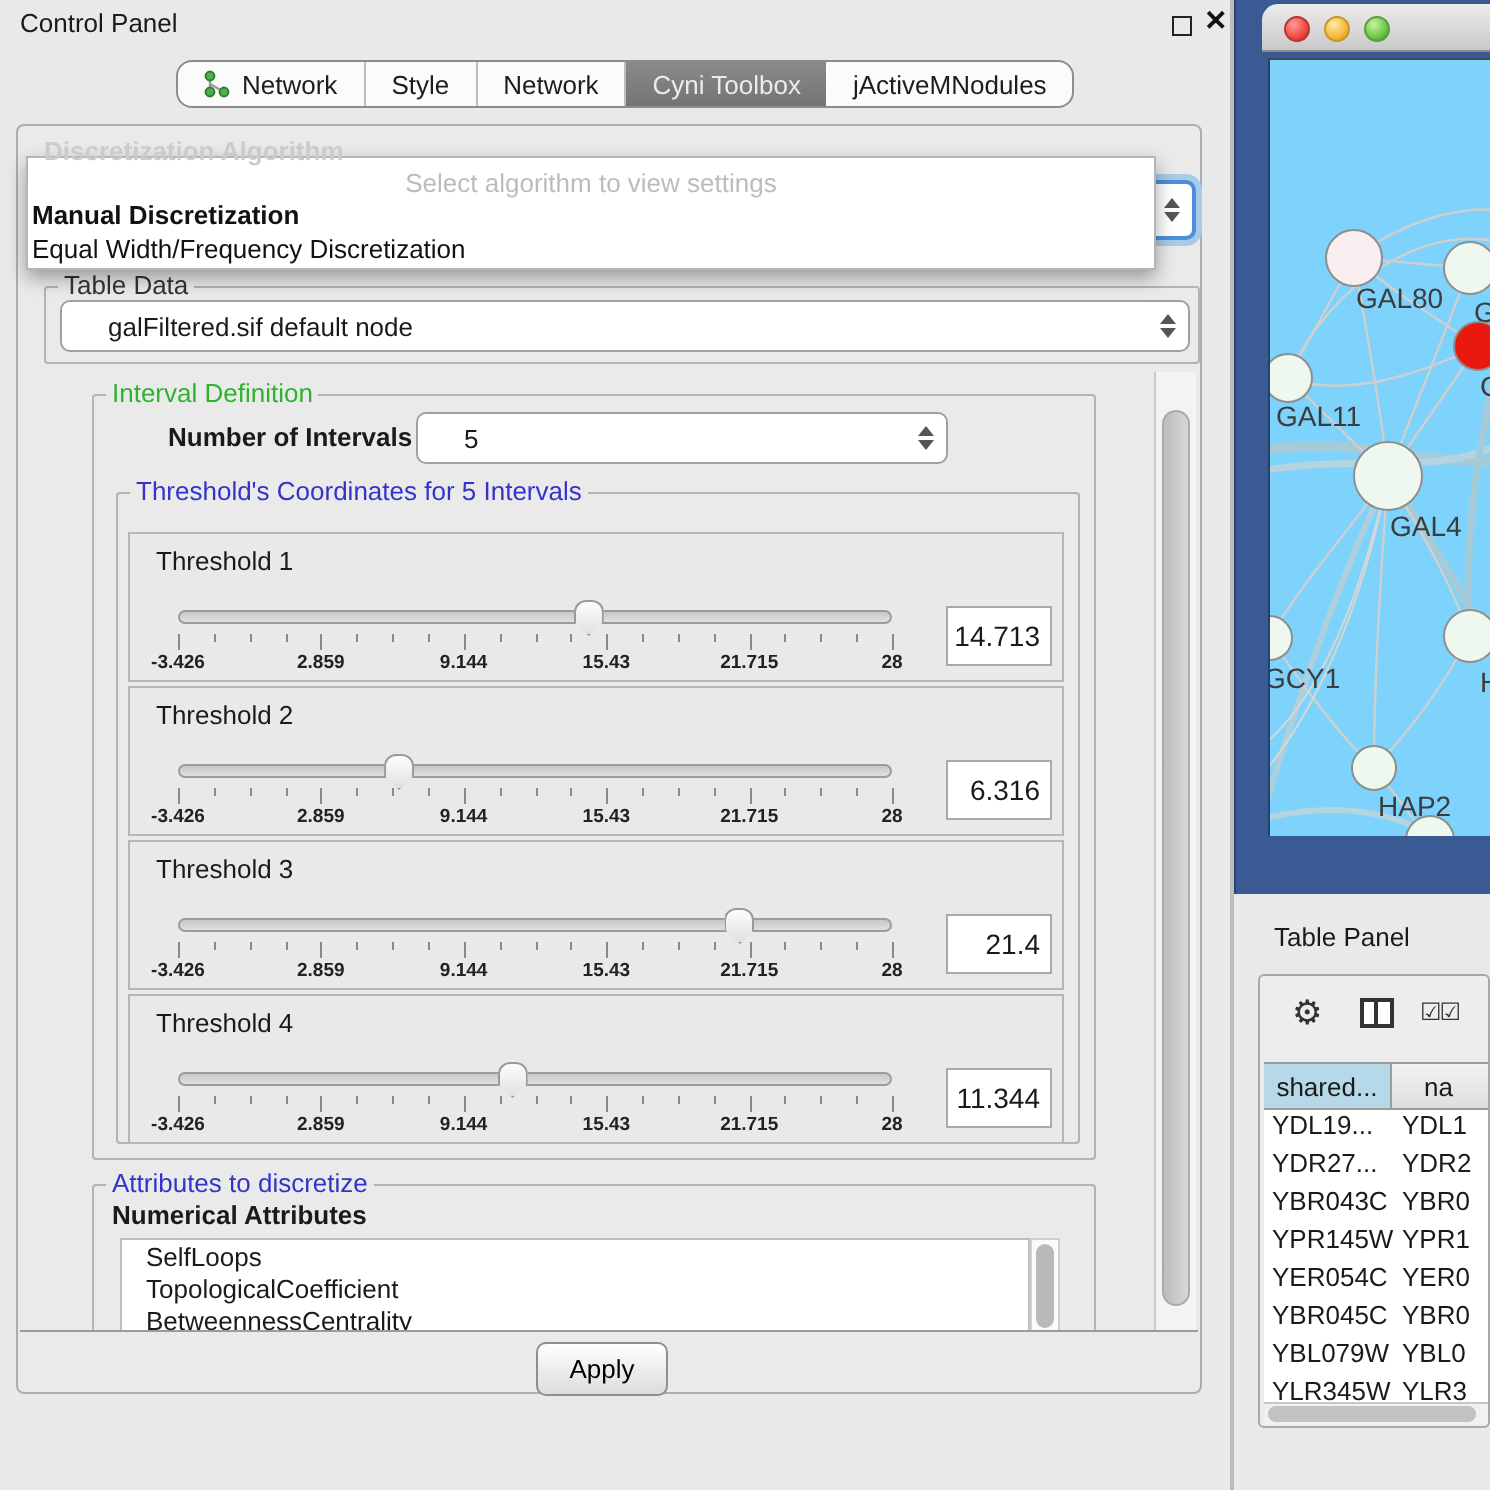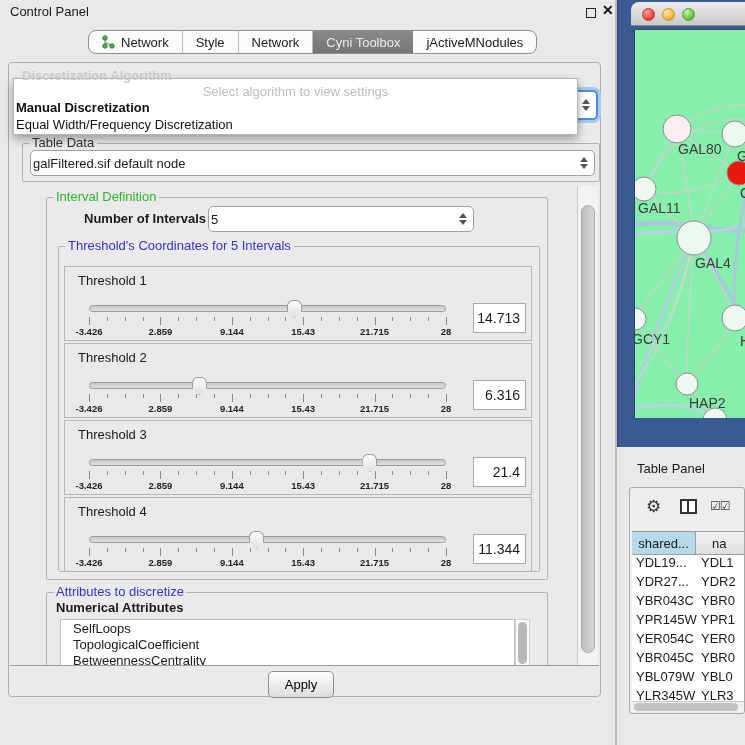--- a/index.html
+++ b/index.html
@@ -24,21 +24,21 @@
 
   #main-panel { position:absolute; left:8px; top:62px; width:593px; height:635px;
     border:1px solid #adadad; border-radius:4px; background:#eaeaea; }
 
   
   #algo-title-ghost { position:absolute; left:22px; top:68px; font-size:13px; font-weight:bold;
     color:#c9cdc9; z-index:60; }
 
   
   .combo { background:#fff; border:1px solid #a0a0a0; border-radius:5px; font-size:13px;
-    display:flex; align-items:center; padding-left:2px; position:absolute; }
+    display:flex; align-items:center; padding-left:23px; position:absolute; }
   .combo .spin { position:absolute; right:6px; top:50%; transform:translateY(-50%); }
   .spin i { display:block; width:0; height:0; border-left:4px solid transparent; border-right:4px solid transparent; }
   .spin i.up { border-bottom:5px solid #555; margin-bottom:2px; }
   .spin i.dn { border-top:5px solid #555; }
   #algo-combo { left:20px; top:90px; width:578px; height:30px; z-index:10;
     border:2px solid #4d90d9; box-shadow:0 0 0 3px #a8cbeb; }
 
   
   #algo-popup { position:absolute; left:13px; top:78px; width:565px; height:57px; background:#fff;
     border:1px solid #b5b5b5; box-shadow:0 4px 9px rgba(0,0,0,.35); z-index:50; }
@@ -103,21 +103,21 @@
   #panel-right-edge { position:absolute; left:615px; top:0; width:2px; height:745px; background:#bdbdbd; }
 
   
   #net-area { position:absolute; left:617px; top:0; width:128px; height:447px; background:#3a5a94; border-left:1px solid #2c4470; }
   #mac-titlebar { position:absolute; left:13px; top:2px; width:115px; height:24px;
     border-radius:8px 0 0 0; background:linear-gradient(#ececec,#c9c9c9); border-bottom:1px solid #8c8c8c; }
   .light { position:absolute; top:6px; width:13px; height:13px; border-radius:50%; }
   #light-red { left:11px; background:radial-gradient(circle at 35% 30%,#ff9d96,#ee4b42 60%,#b3231c); border:1px solid #b33; }
   #light-yellow { left:31px; background:radial-gradient(circle at 35% 30%,#ffe9a8,#f5b63e 60%,#c78a1c); border:1px solid #c9971f; }
   #light-green { left:51px; background:radial-gradient(circle at 35% 30%,#c9f2a8,#6cc644 60%,#3f8f27); border:1px solid #57a035; }
-  #net-canvas { position:absolute; left:16px; top:29px; width:112px; height:389px; background:#86efac;
+  #net-canvas { position:absolute; left:16px; top:29px; width:112px; height:389px; background:#7dd3fc;
     border-top:1px solid #4a4a4a; border-left:1px solid #26406b; overflow:hidden; }
   #net-svg text { font-family:"Liberation Sans",sans-serif; font-size:14px; fill:#3c3c3c; }
 
   
   #table-area { position:absolute; left:618px; top:447px; width:127px; height:298px; background:#e9e9e9; }
   #tp-title { position:absolute; left:19px; top:14px; font-size:13px; color:#1a1a1a; }
   #tp-box { position:absolute; left:11px; top:40px; width:116px; height:227px; background:#ededed;
     border:1px solid #a8a8a8; border-radius:3px; overflow:hidden; }
   #tp-gear { position:absolute; left:16px; top:8px; font-size:17px; color:#333; }
   #tp-split { position:absolute; left:50px; top:11px; width:17px; height:15px; border:2px solid #333; background:#fff; }

